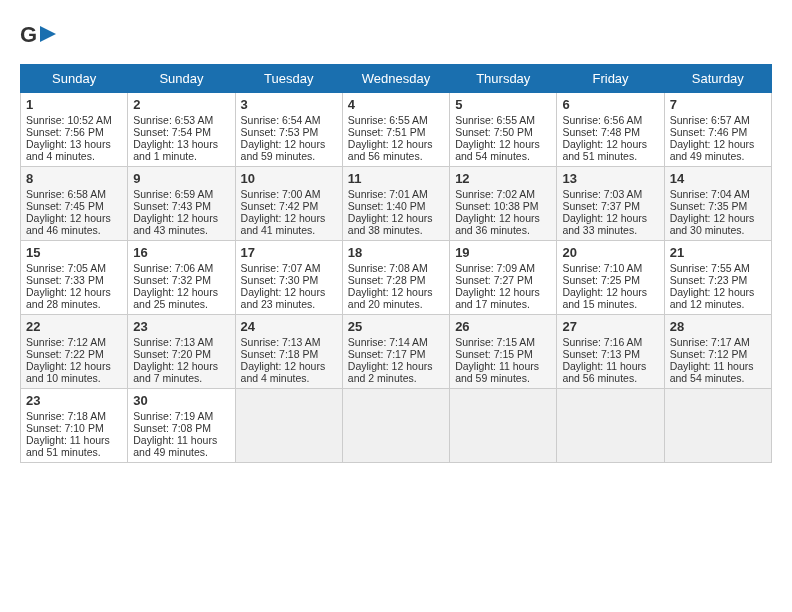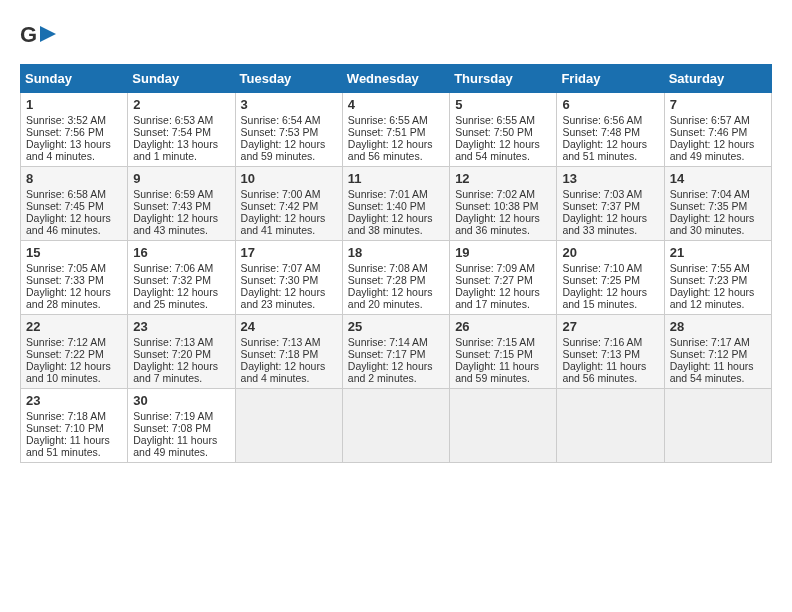--- a/index.html
+++ b/index.html
@@ -38,23 +38,23 @@
       color: #555;
     }
     table {
       width: 100%;
       border-collapse: collapse;
     }
     th {
       background: #1a6faf;
       color: #fff;
       font-size: 13px;
-      font-weight: bold;
+      font-weight: normal;
       padding: 6px 4px;
-      text-align: left;
+      text-align: center;
       border: 1px solid #1a6faf;
       margin-top: 17px;
     }
     td {
       border: 1px solid #ccc;
       vertical-align: top;
       padding: 4px 5px;
       width: calc(100% / 7);
       min-height: 70px;
       font-size: 10.5px;
@@ -103,21 +103,21 @@
       <th>Sunday</th>
       <th>Tuesday</th>
       <th>Wednesday</th>
       <th>Thursday</th>
       <th>Friday</th>
       <th>Saturday</th>
     </tr>
   </thead>
   <tbody id="calendar-body">
   <tr>
-        <td><span class="day-num">1</span><span>Sunrise: 3:52 AM</span><br><span>Sunset: 7:56 PM</span><br><span>Daylight: 13 hours and 4 minutes.</span></td>
+        <td><span class="day-num">1</span><span>Sunrise: 10:52 AM</span><br><span>Sunset: 7:56 PM</span><br><span>Daylight: 13 hours and 4 minutes.</span></td>
         <td><span class="day-num">2</span><span>Sunrise: 6:53 AM</span><br><span>Sunset: 7:54 PM</span><br><span>Daylight: 13 hours and 1 minute.</span></td>
         <td><span class="day-num">3</span><span>Sunrise: 6:54 AM</span><br><span>Sunset: 7:53 PM</span><br><span>Daylight: 12 hours and 59 minutes.</span></td>
         <td><span class="day-num">4</span><span>Sunrise: 6:55 AM</span><br><span>Sunset: 7:51 PM</span><br><span>Daylight: 12 hours and 56 minutes.</span></td>
         <td><span class="day-num">5</span><span>Sunrise: 6:55 AM</span><br><span>Sunset: 7:50 PM</span><br><span>Daylight: 12 hours and 54 minutes.</span></td>
         <td><span class="day-num">6</span><span>Sunrise: 6:56 AM</span><br><span>Sunset: 7:48 PM</span><br><span>Daylight: 12 hours and 51 minutes.</span></td>
         <td><span class="day-num">7</span><span>Sunrise: 6:57 AM</span><br><span>Sunset: 7:46 PM</span><br><span>Daylight: 12 hours and 49 minutes.</span></td>
       </tr>
       <tr>
         <td><span class="day-num">8</span><span>Sunrise: 6:58 AM</span><br><span>Sunset: 7:45 PM</span><br><span>Daylight: 12 hours and 46 minutes.</span></td>
         <td><span class="day-num">9</span><span>Sunrise: 6:59 AM</span><br><span>Sunset: 7:43 PM</span><br><span>Daylight: 12 hours and 43 minutes.</span></td>

